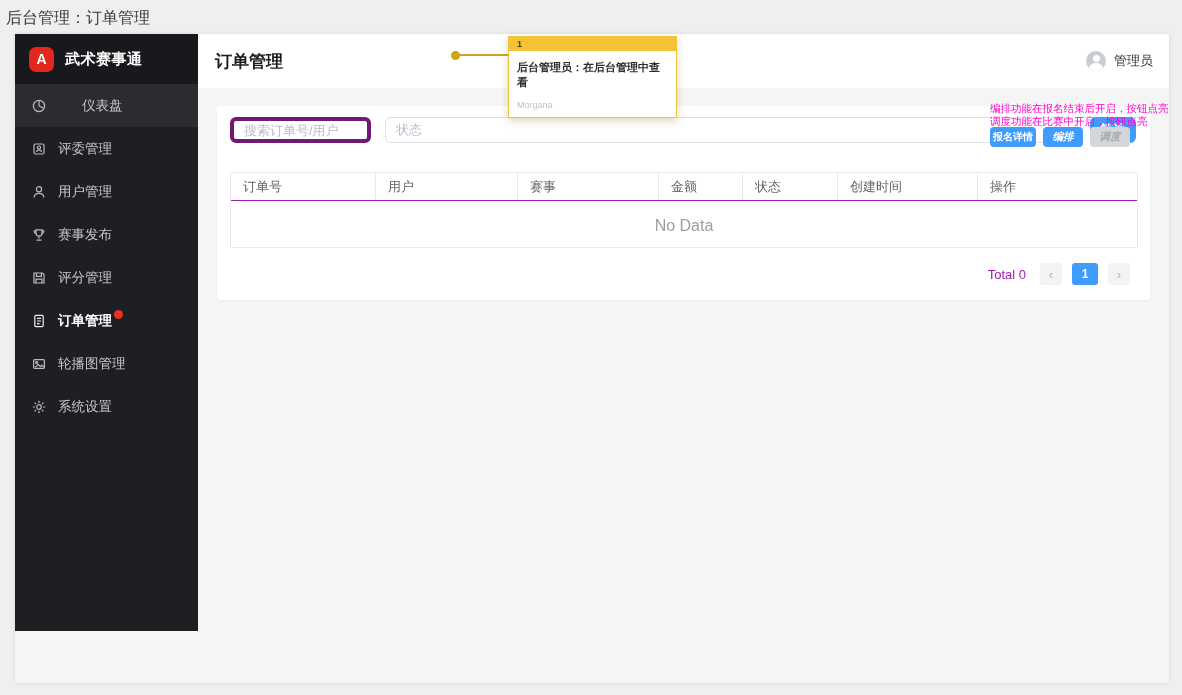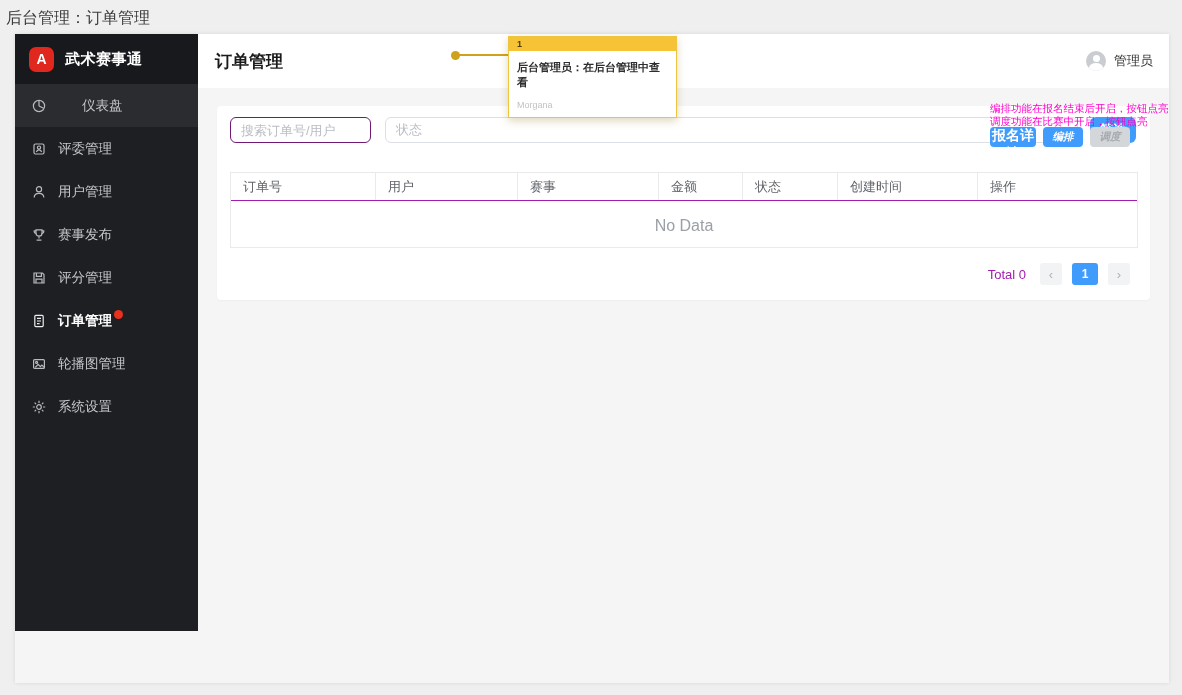--- a/index.html
+++ b/index.html
@@ -49,21 +49,21 @@
   .note-head { height:14px; background:#f6c336; display:flex; align-items:center; padding-left:8px;
                font-size:9px; font-weight:bold; color:#4d3d08; }
   .note-body { padding:9px 8px 0 8px; font-size:11px; font-weight:600; color:#2e2e2e; }
   .note-author { position:absolute; left:8px; bottom:7px; font-size:9px; color:#c2c2c2; }
 
   
   .card { position:absolute; left:202px; top:72px; width:933px; height:194px; background:#fff;
           border-radius:4px; box-shadow:0 1px 2px rgba(0,0,0,0.03); }
   
   .search-input { position:absolute; left:13px; top:11px; width:141px; height:26px;
-                  border:1px solid #701a75; border-radius:6px; padding:0 10px; font-size:13px;
+                  border:4px solid #701a75; border-radius:6px; padding:0 10px; font-size:13px;
                   color:#333; outline:none; font-family:inherit; background:#fff; }
   .search-input::placeholder { color:#b9bdc4; }
   .status-select { position:absolute; left:168px; top:11px; width:693px; height:26px;
                    border:1px solid #dcdfe6; border-radius:6px; display:flex; align-items:center;
                    padding:0 10px; font-size:13px; color:#b9bdc4; cursor:pointer; background:#fff; }
   .status-select .chev { position:absolute; right:14px; top:7px; color:#b0b3b8; }
   .filter-btn { position:absolute; left:873px; top:11px; width:46px; height:26px; background:#3f9cfc;
                 color:#fff; font-size:13px; font-weight:bold; border:none; border-radius:6px;
                 cursor:pointer; font-family:inherit; }
 
@@ -74,21 +74,21 @@
         border-right:1px solid #e9eaec; }
   .th:last-child { border-right:none; }
   .tbody-row { position:relative; height:46px; }
   .no-data { position:absolute; left:0; right:0; top:16px; text-align:center; font-size:16px; color:#9aa0a6; }
 
   .action-note { position:absolute; left:773px; top:-4px; width:160px; font-size:10.5px; line-height:12.5px;
                  color:#ff00cc; white-space:nowrap; z-index:5; }
   .action-btns { position:absolute; left:773px; top:21px; display:flex; gap:7px; z-index:5; }
   .abtn { height:20px; border:none; border-radius:4px; color:#fff; background:#3f9cfc;
           font-size:10.5px; font-weight:bold; cursor:pointer; font-family:inherit; padding:0; }
-  .abtn.w4 { width:46px; font-size:14px; }
+  .abtn.w4 { width:46px; font-size:10px; }
   .abtn.w2 { width:40px;font-style:italic; }
   .abtn.disabled { background:#d4d7da; color:#a7abb0; cursor:default; }
 
   
   .pager { position:absolute; right:20px; top:157px; height:22px; display:flex; align-items:center; gap:10px; }
   .pager-total { font-size:13px; color:#a21caf; margin-right:4px; }
   .pg-btn { width:22px; height:22px; background:#f2f3f5; border-radius:3px; display:flex;
             align-items:center; justify-content:center; font-size:13px; color:#b0b3b8; cursor:pointer; }
   .pg-page { width:26px; height:22px; background:#3f9cfc; border-radius:3px; display:flex;
              align-items:center; justify-content:center; font-size:12px; font-weight:bold; color:#fff; cursor:pointer; }

